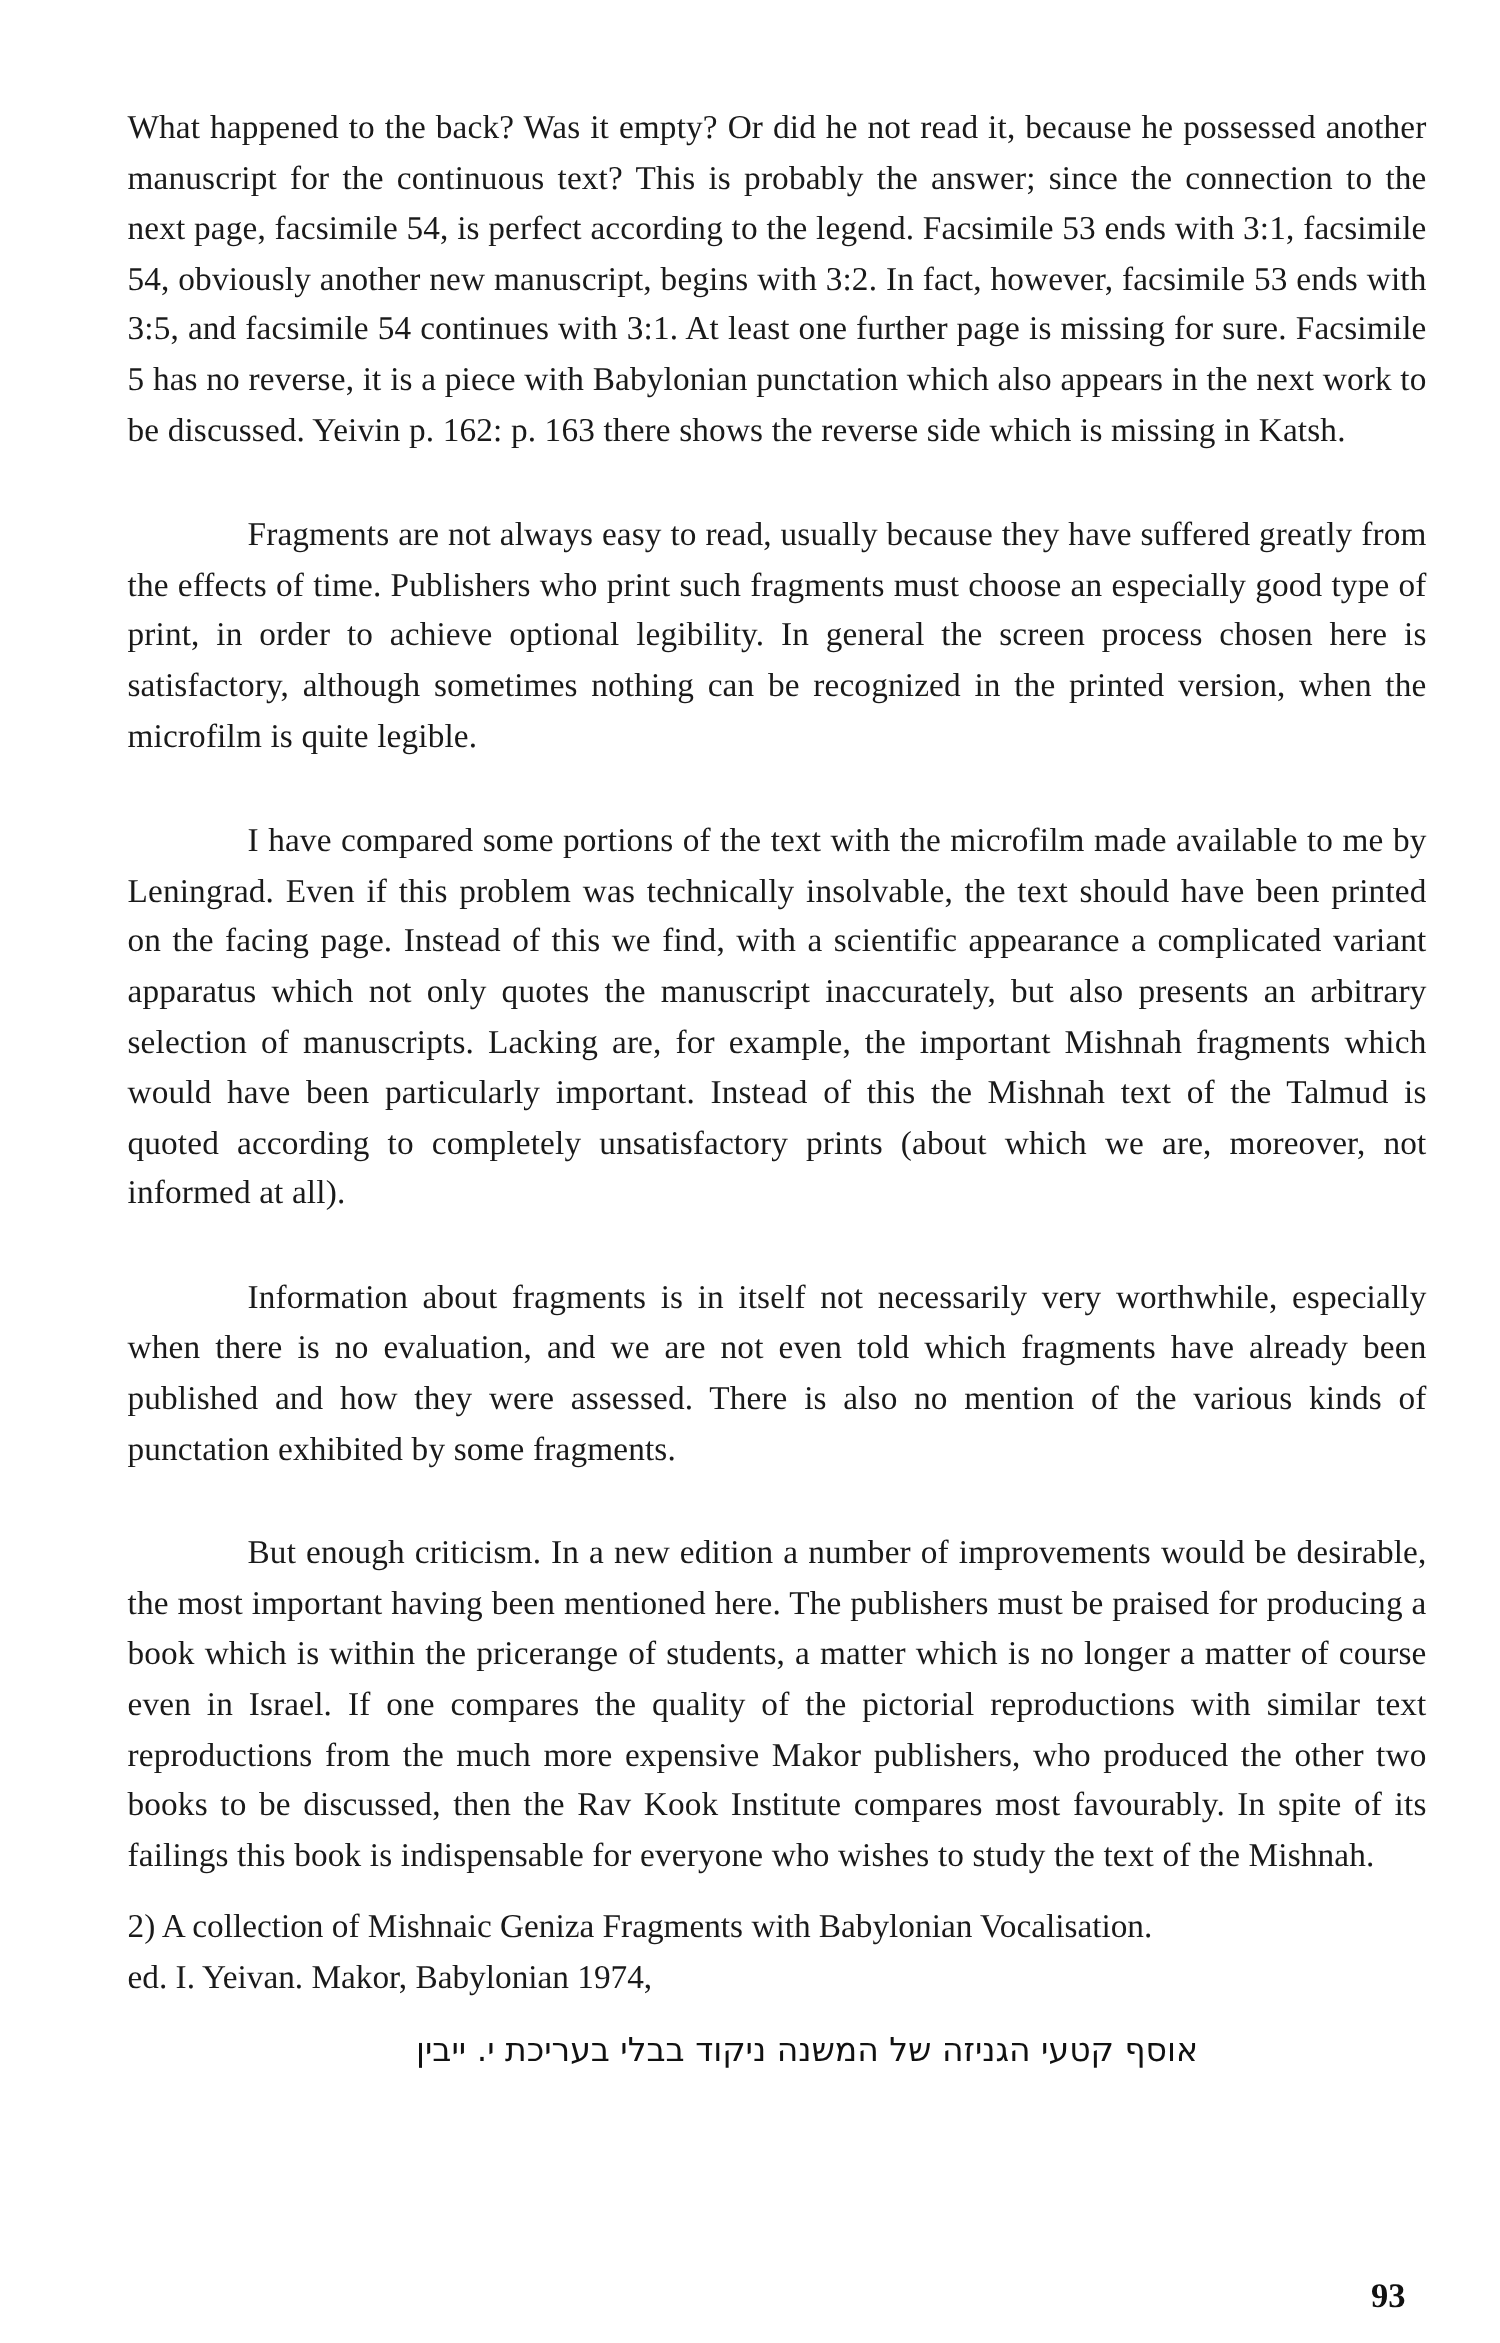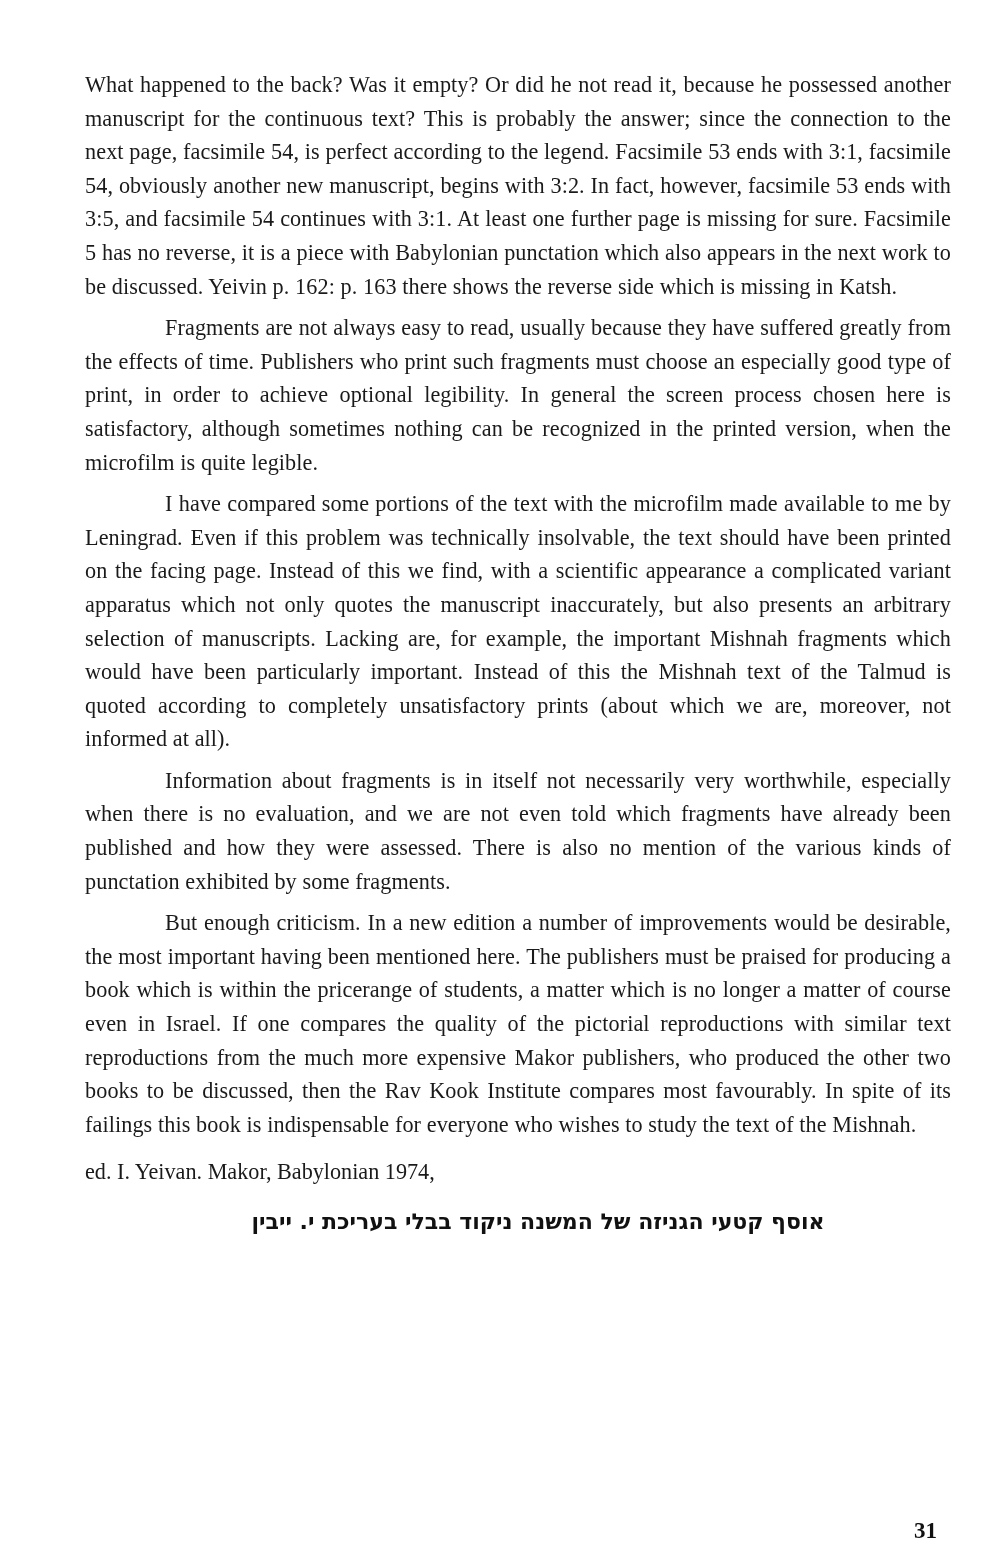--- a/index.html
+++ b/index.html
@@ -24,38 +24,39 @@
   .para {
     font-size: 22.2px;
     line-height: 33.6px;
     text-align: justify;
     margin: 0;
     letter-spacing: 0.1px;
     hyphens: manual;
   }
   .para.indent {
     text-indent: 80px;
+    margin-top: 28px;
   }
   .gap {
     height: 8px;
   }
   .gap-lg {
     height: 14px;
   }
   .ref-line {
     font-size: 22.2px;
     line-height: 33.6px;
     margin: 0;
     text-align: left;
   }
   .hebrew {
     direction: rtl;
     text-align: center;
     font-family: "DejaVu Sans", sans-serif;
-    font-weight: bold;
+    font-weight: normal;
     font-size: 22px;
     line-height: 30px;
     margin-top: 18px;
     margin-left: 40px;
     color: #111;
   }
   .page-number {
     position: absolute;
     left: 914px;
     top: 1518px;
@@ -73,18 +74,19 @@
   <div class="gap"></div>
   <p class="para indent">Fragments are not always easy to read, usually because they have suffered greatly from the effects of time. Publishers who print such fragments must choose an especially good type of print, in order to achieve optional legibility. In general the screen process chosen here is satisfactory, although sometimes nothing can be recognized in the printed version, when the mic­rofilm is quite legible.</p>
   <div class="gap"></div>
   <p class="para indent">I have compared some portions of the text with the microfilm made available to me by Leningrad. Even if this problem was technically insolv­able, the text should have been printed on the facing page. Instead of this we find, with a scientific appearance a complicated variant apparatus which not only quotes the manuscript inaccurately, but also presents an arbitrary selection of manuscripts. Lacking are, for example, the important Mishnah fragments which would have been particularly important. Instead of this the Mishnah text of the Talmud is quoted according to completely unsatisfactory prints (about which we are, moreover, not informed at all).</p>
   <div class="gap"></div>
   <p class="para indent">Information about fragments is in itself not necessarily very worth­while, especially when there is no evaluation, and we are not even told which fragments have already been published and how they were assessed. There is also no mention of the various kinds of punctation exhibited by some fragments.</p>
   <div class="gap"></div>
   <p class="para indent">But enough criticism. In a new edition a number of improvements would be desirable, the most important having been mentioned here. The publishers must be praised for producing a book which is within the price­range of students, a matter which is no longer a matter of course even in Israel. If one compares the quality of the pictorial reproductions with simi­lar text reproductions from the much more expensive Makor publishers, who produced the other two books to be discussed, then the Rav Kook Institute compares most favourably. In spite of its failings this book is indispensable for everyone who wishes to study the text of the Mishnah.</p>
   <div class="gap-lg"></div>
   <div class="reference">
+    <p class="ref-line">2) A collection of Mishnaic Geniza Fragments with Babylonian Vocalisation.</p>
     <p class="ref-line">ed. I. Yeivan. Makor, Babylonian 1974,</p>
     <div class="hebrew">אוסף קטעי הגניזה של המשנה ניקוד בבלי בעריכת י. ייבין</div>
   </div>
 </div>
 
-<div class="page-number">31</div>
+<div class="page-number">93</div>
 
 </body></html>

